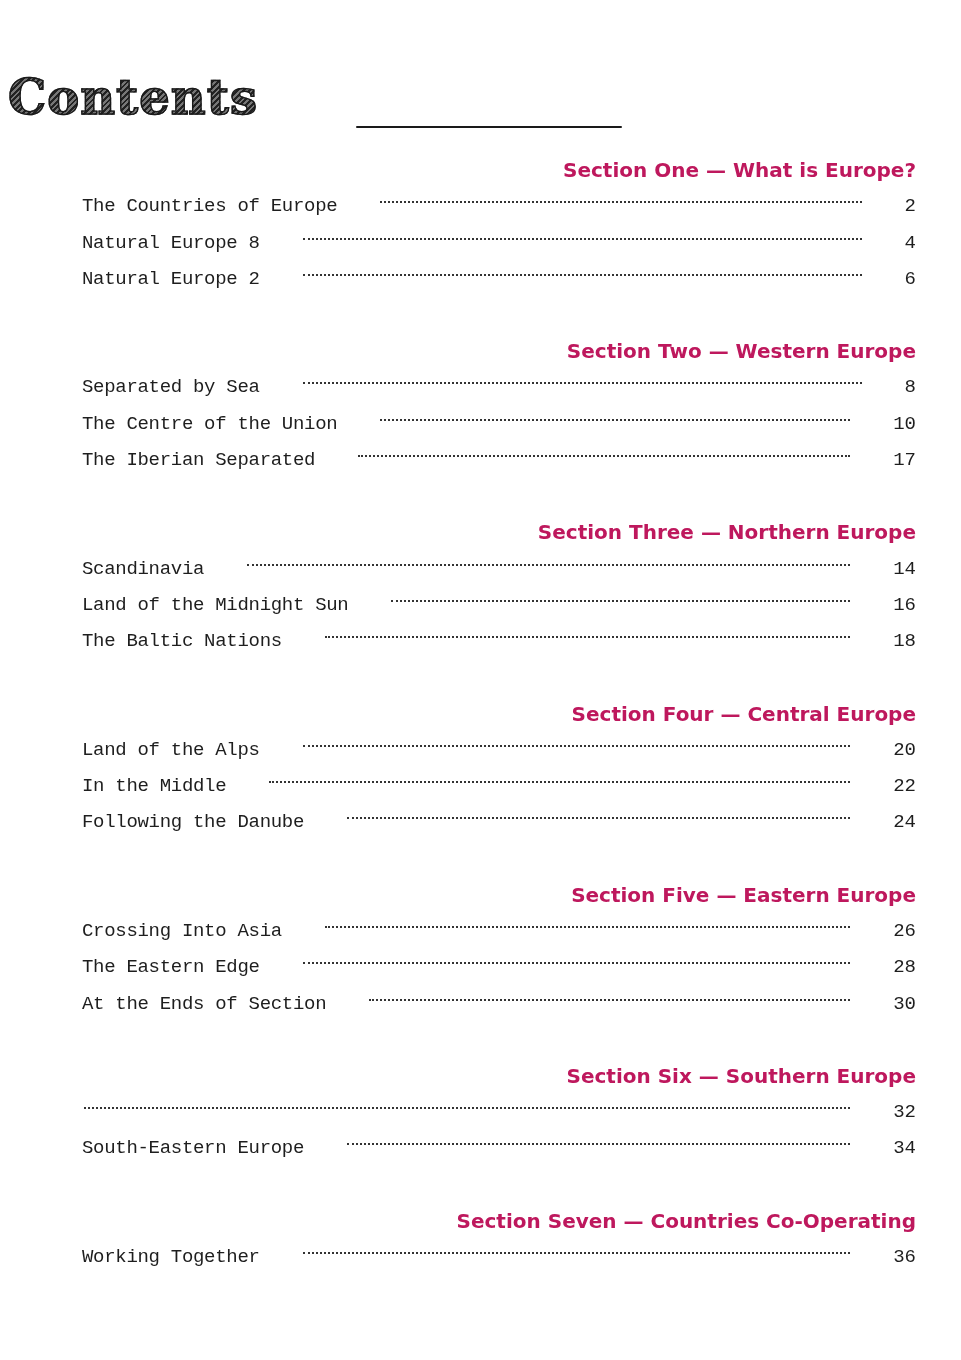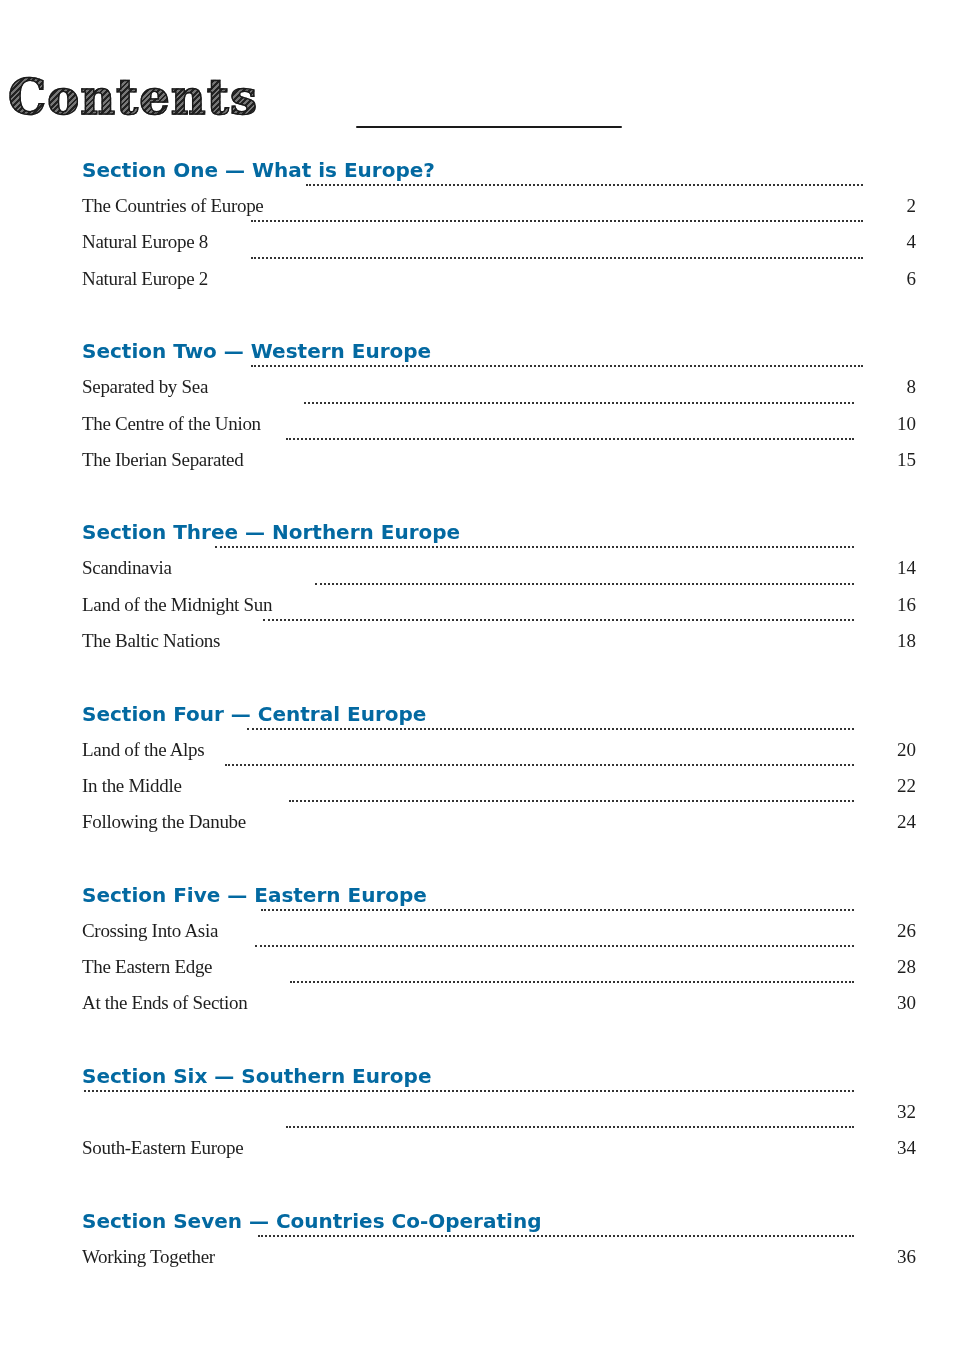--- a/index.html
+++ b/index.html
@@ -51,29 +51,30 @@
     }
     .section {
       margin-bottom: 36px;
     }
     .section-heading {
       font-family: "DejaVu Sans", sans-serif;
       font-weight: bold;
       font-size: 20px;
       line-height: 36px;
       height: 36px;
-      color: #0369a1;
+      color: #be185d;
       white-space: nowrap;
+      text-align: right;
     }
     .entry {
       display: flex;
-      align-items: flex-start;
+      align-items: center;
       height: 36.4px;
       line-height: 36px;
-      font-family: Liberation Serif, serif;
+      font-family: Liberation Mono, monospace;
       font-weight: normal;
       font-size: 19px;
       color: #1e1e1e;
       white-space: nowrap;
       gap: 41px;
     }
     .entry-title {
       flex: 0 0 auto;
       letter-spacing: -0.3px;
     }
@@ -129,21 +130,21 @@
       <span class="page-num">8</span>
     </div>
     <div class="entry">
       <span class="entry-title">The Centre of the Union</span>
       <span class="leader"></span>
       <span class="page-num">10</span>
     </div>
     <div class="entry">
       <span class="entry-title">The Iberian Separated</span>
       <span class="leader"></span>
-      <span class="page-num">15</span>
+      <span class="page-num">17</span>
     </div>
   </div>
 
   <div class="section">
     <div class="section-heading">Section Three — Northern Europe</div>
     <div class="entry">
       <span class="entry-title">Scandinavia</span>
       <span class="leader"></span>
       <span class="page-num">14</span>
     </div>

